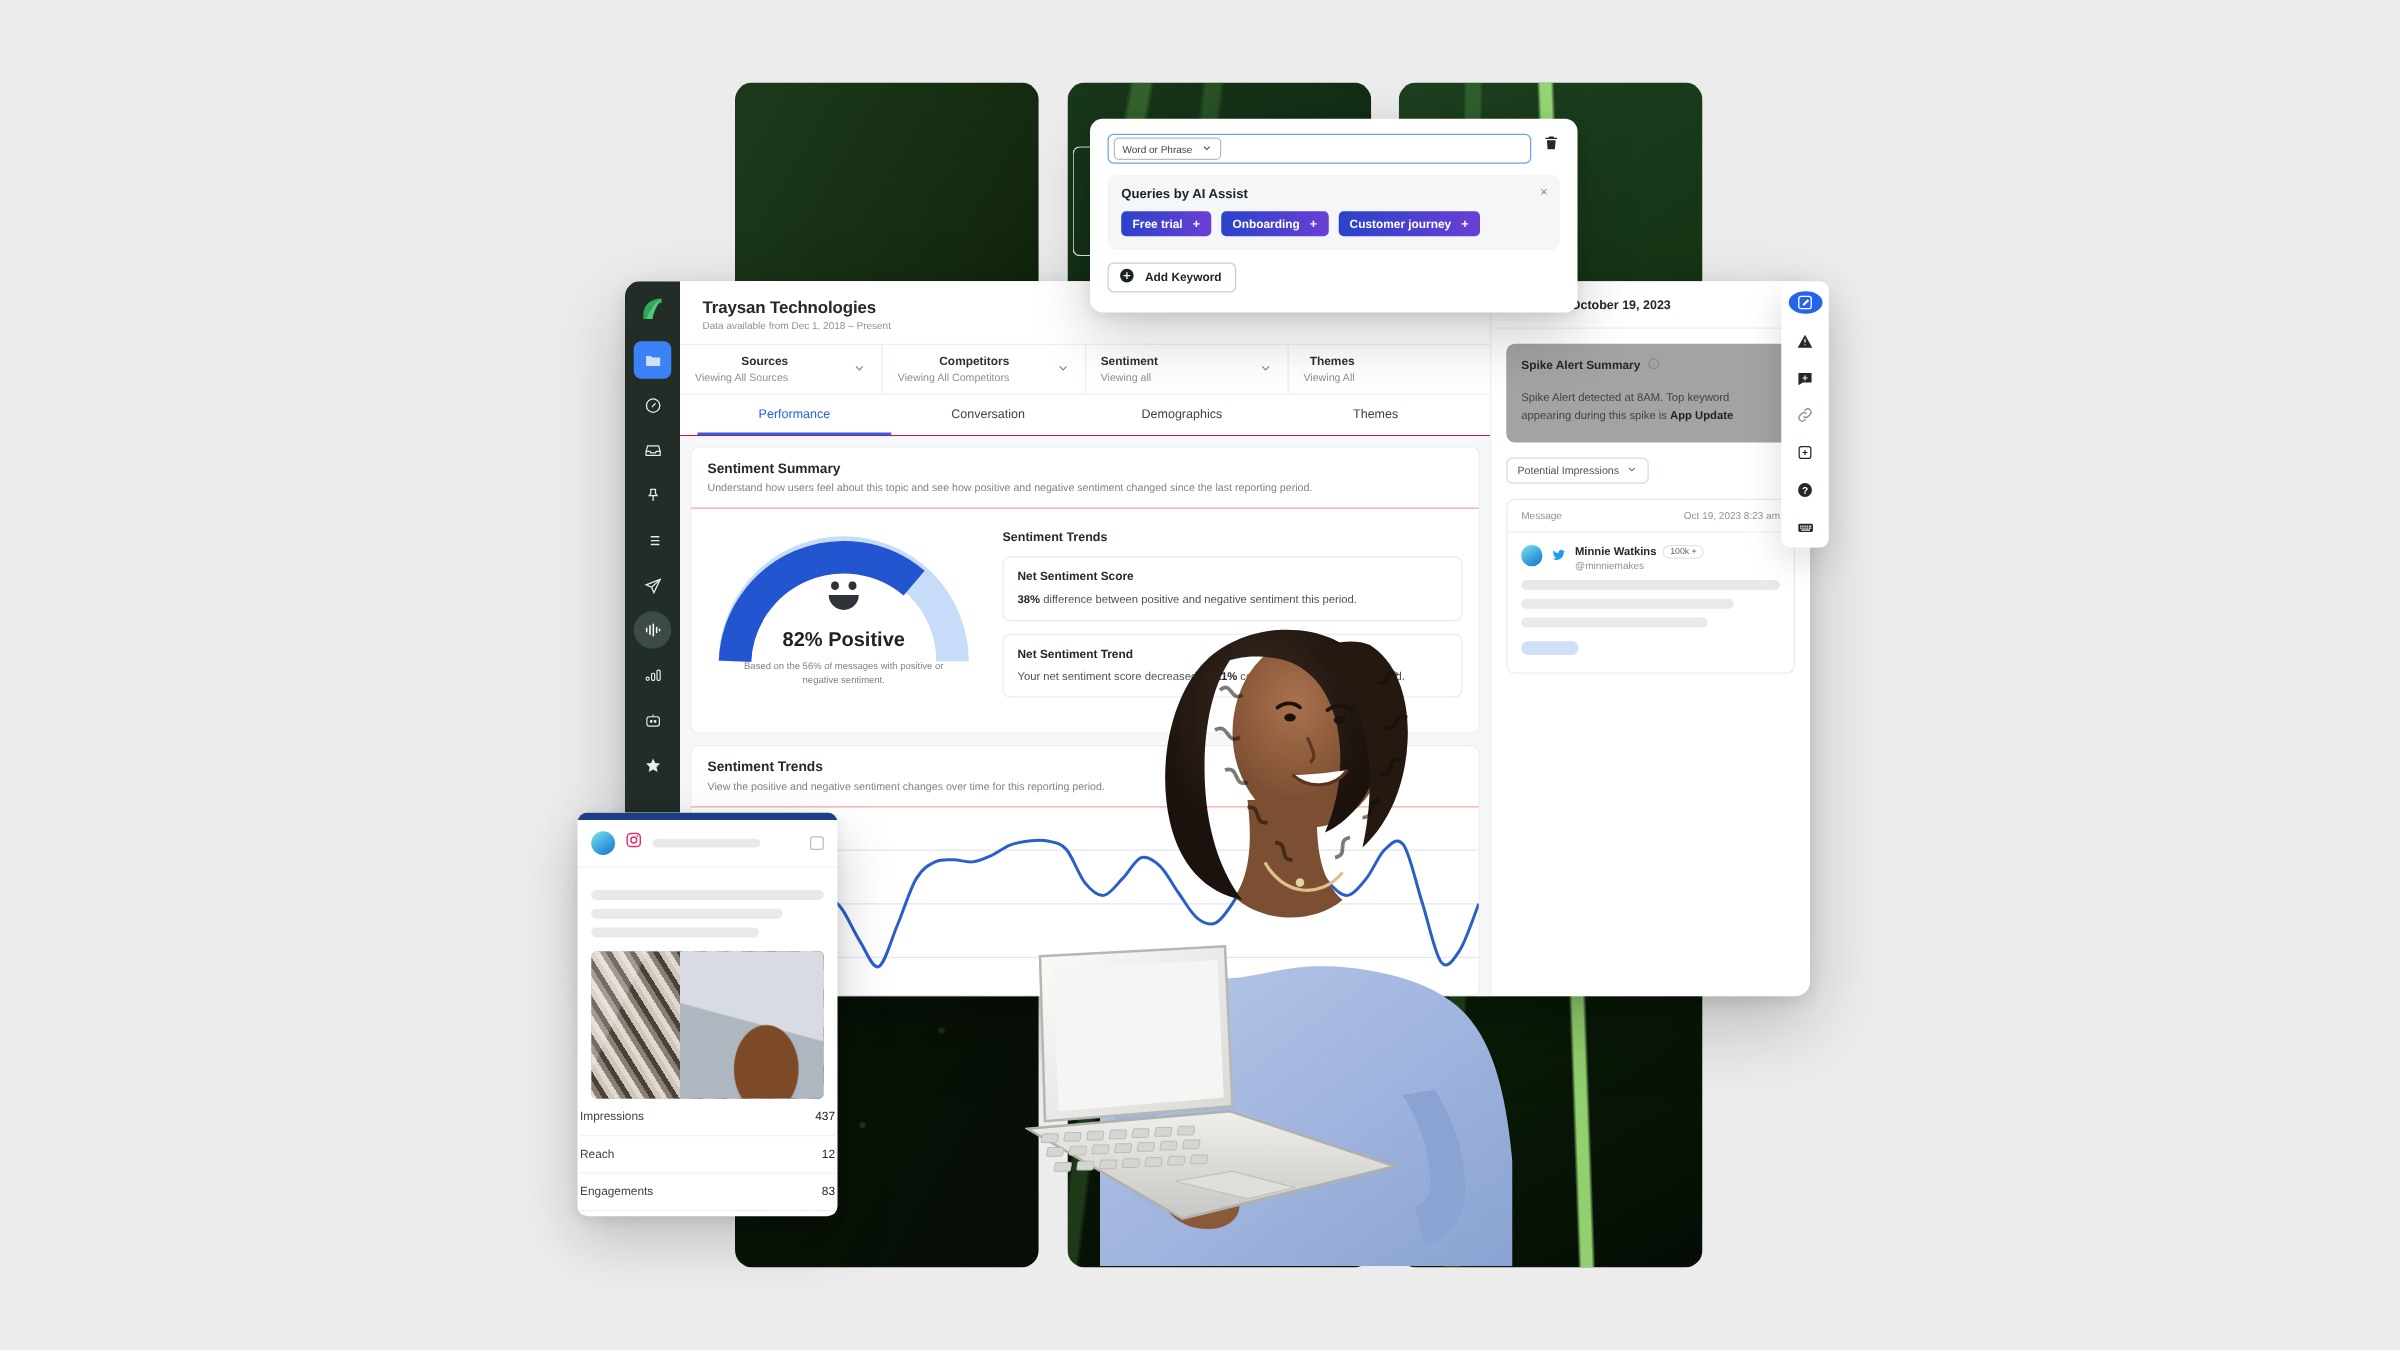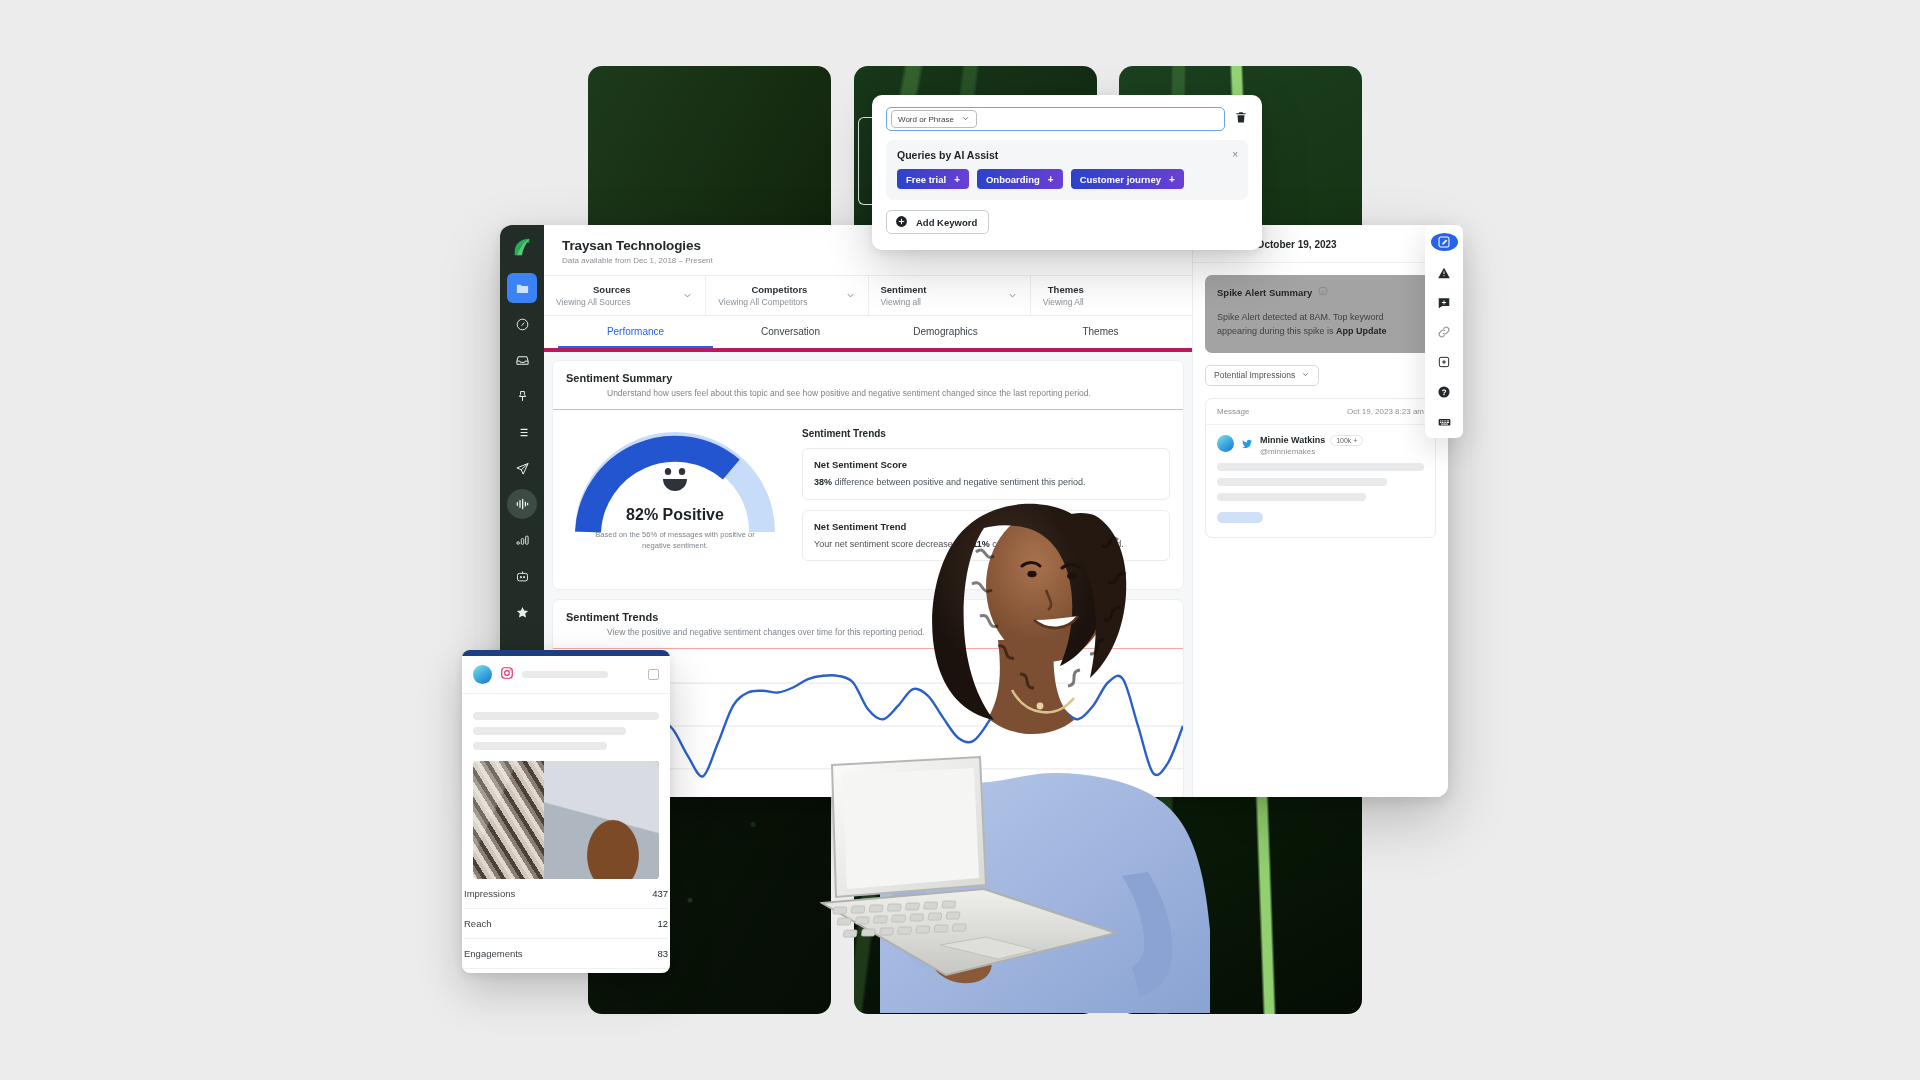--- a/index.html
+++ b/index.html
@@ -91,32 +91,32 @@
   .filters { display: flex; border-top: 1px solid #eceef0; border-bottom: 1px solid #eceef0; }
   .filter {
     flex: 1; padding: 8px 12px; border-right: 1px solid #eceef0;
     display: flex; align-items: center; justify-content: space-between; min-width: 0;
   }
   .filter:last-child { border-right: none; }
   .f-lbl { font-size: 9.5px; font-weight: bold; color: #2b3033; text-align: right; }
   .f-val { font-size: 8.5px; color: #8b9197; margin-top: 2px; }
   .chev { color: #7b8288; flex: 0 0 auto; margin-left: 6px; }
 
-  .tabs { display: flex; border-bottom: 4px solid #be185d; padding: 0 14px; }
+  .tabs { display: flex; border-bottom: 1px solid #be185d; padding: 0 14px; }
   .tab {
     flex: 1; text-align: center; font-size: 10px; color: #3d4348;
     padding: 10px 0 9px; border-bottom: 2px solid transparent;
   }
   .tab.active { color: #2563eb; border-bottom-color: #2563eb; font-weight: normal; }
 
   .scroll { flex: 1; overflow: hidden; background: #f6f7f8; padding: 8px; }
   .panel { background: #fff; border: 1px solid #eceef0; border-radius: 7px; margin-bottom: 9px; }
   .panel-head { padding: 11px 13px; border-bottom: 1px solid #fca5a5; }
   .panel-title { font-size: 11px; font-weight: bold; color: #23282b; }
-  .panel-desc { font-size: 8.5px; color: #7d848a; margin-top: 4px; margin-left: 41px; }
+  .panel-desc { font-size: 8.5px; color: #7d848a; margin-top: 4px; }
 
   .sent-body { display: flex; padding: 14px 13px 18px; gap: 18px; }
   .gauge-wrap { width: 218px; flex: 0 0 218px; position: relative; text-align: center; }
   .gauge-pct { font-size: 16px; font-weight: bold; color: #1d2226; margin-top: -34px; }
   .gauge-note { font-size: 7.6px; color: #7d848a; line-height: 1.45; margin-top: 5px; padding: 0 26px; }
 
   .trend-col { flex: 1; min-width: 0; padding-top: 4px; }
   .trend-h { font-size: 10px; font-weight: bold; color: #23282b; margin-bottom: 9px; }
   .trend-card {
     border: 1px solid #e9ebed; border-radius: 6px; padding: 10px 11px; margin-bottom: 10px;
@@ -181,21 +181,21 @@
   .vb-item { width:24px; height:24px; display:flex; align-items:center; justify-content:center; color:#2b3033; }
   .vb-item.primary { width:27px; height:27px; border-radius:50%; background:#2563eb; color:#fff; }
 
   
   .assist {
     position:absolute; left:872px; top:95px; width:390px;
     background:#fff; border-radius:10px; padding:12px 14px 16px;
     box-shadow: 0 18px 48px rgba(0,0,0,.20), 0 3px 10px rgba(0,0,0,.08);
     z-index: 8;
   }
-  .assist-row { display:flex; align-items:center; gap:9px; }
+  .assist-row { display:flex; gap:9px; }
   .assist-input {
     flex:1; height:24px; border:1.5px solid #6aa6e8; border-radius:5px;
     display:flex; align-items:center; padding-left:4px; background:#fff;
   }
   .wsel {
     border:1px solid #b7bcc1; border-radius:4px; height:18px;
     display:flex; align-items:center; gap:7px; padding:0 6px;
     font-size:8px; color:#3d4348; background:#fff;
   }
   .trash { color:#23282b; flex:0 0 auto; }

